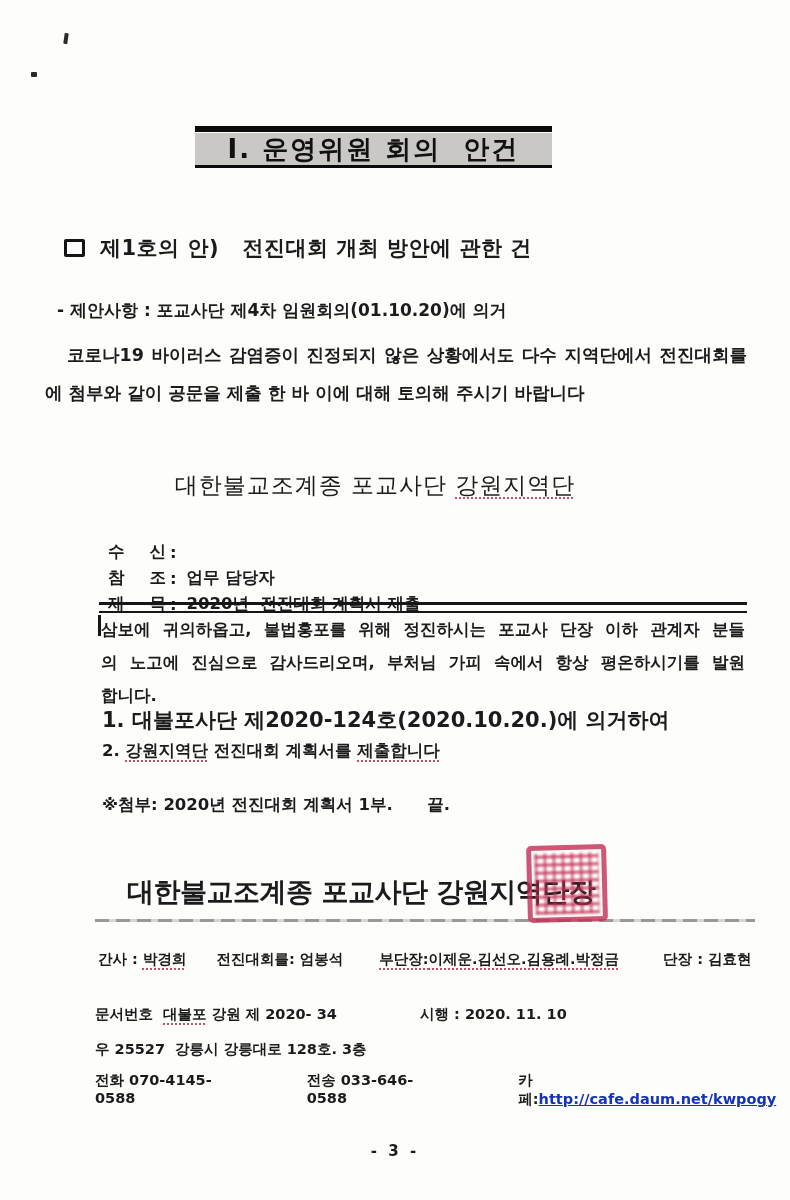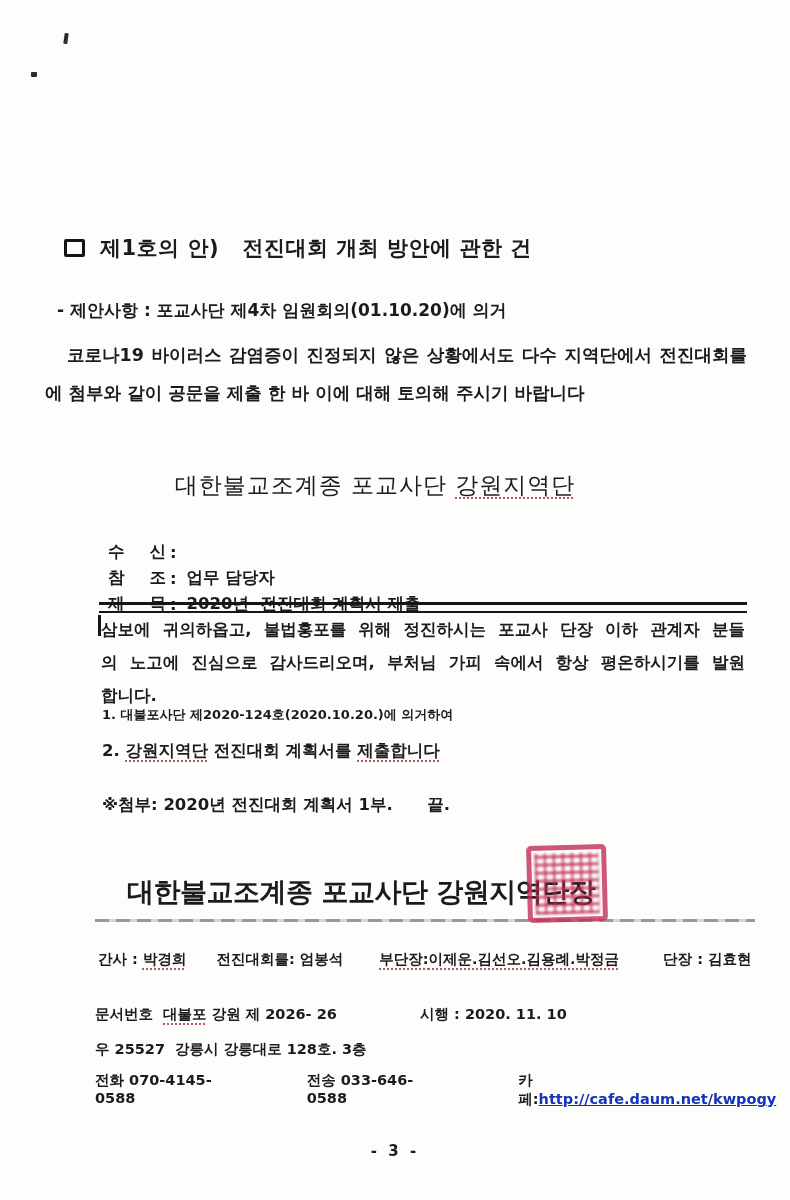--- a/index.html
+++ b/index.html
@@ -40,21 +40,21 @@
   .fl{width:58px;display:inline-flex;justify-content:space-between;}
   .fc{margin:0 10px 0 4px;}
 
   .rule-double{position:absolute;left:99px;top:602px;width:648px;height:6px;
     border-top:3px solid #161616;border-bottom:2px solid #161616;}
 
   .cursor-bar{position:absolute;left:98px;top:615px;width:3px;height:21px;background:#161616;}
   .greeting{position:absolute;left:101px;top:613px;width:644px;font-size:16.5px;font-weight:600;}
   .gline{line-height:33px;text-align:justify;}
 
-  .item1{position:absolute;left:102px;top:706px;font-size:13px;font-weight:600;}
+  .item1{position:absolute;left:102px;top:706px;font-size:21px;font-weight:600;}
   .item2{position:absolute;left:102px;top:740px;font-size:16.5px;font-weight:600;}
   .rdu{text-decoration:underline dotted #c0506a 2px;text-underline-offset:4px;}
 
   .attachment{position:absolute;left:102px;top:794px;font-size:16.5px;font-weight:600;}
 
   .sig-title{position:absolute;left:127px;top:874px;font-size:27px;font-weight:bold;letter-spacing:-0.5px;}
   .sig-rule{position:absolute;left:95px;top:919px;width:660px;height:3px;
     background:repeating-linear-gradient(90deg,rgba(72,72,62,.55) 0 14px,rgba(72,72,62,.22) 14px 21px);}
 
   .stamp{position:absolute;left:527px;top:845px;width:80px;height:77px;
@@ -84,20 +84,23 @@
     font-size:15px;font-weight:bold;letter-spacing:3px;}
 </style>
 </head>
 <body>
 
 <div class="page">
 
   <div class="speck1"></div>
   <div class="speck2"></div>
 
+  <div class="section-box">
+    <div class="section-inner t">Ⅰ. 운영위원 회의  안건</div>
+  </div>
 
   <div class="agenda">
     <span class="sq"></span>
     <span class="t">제1호의 안)   전진대회 개최 방안에 관한 건</span>
   </div>
 
   <div class="proposal-intro t">- 제안사항 : 포교사단 제4차 임원회의(01.10.20)에 의거</div>
 
   <div class="proposal-body">
     <div class="pline fill ind t">코로나19 바이러스 감염증이 진정되지 않은 상황에서도 다수 지역단에서 전진대회를</div>
@@ -158,21 +161,21 @@
   </div>
 
   <div class="officials">
     <span class="off-gap1"><span class="t">간사 : </span><span class="t rdu">박경희</span></span>
     <span class="off-gap2"><span class="t">전진대회를: </span><span class="t">엄봉석</span></span>
     <span class="off-gap3 rdu"><span class="t">부단장:</span><span class="t">이제운.김선오.김용례.박정금</span></span>
     <span><span class="t">단장 : </span><span class="t">김효현</span></span>
   </div>
 
   <div class="docrow-left">
-    <span class="t">문서번호  </span><span class="t rdu">대불포</span><span class="t"> 강원 제 2026- 26</span>
+    <span class="t">문서번호  </span><span class="t rdu">대불포</span><span class="t"> 강원 제 2020- 34</span>
   </div>
   <div class="docrow-right t">시행 : 2020. 11. 10</div>
 
   <div class="address t">우 25527  강릉시 강릉대로 128호. 3층</div>
 
   <div class="contact">
     <span class="c-gap1 t">전화 070-4145-0588</span>
     <span class="c-gap2 t">전송 033-646-0588</span>
     <span><span class="t">카페:</span><a class="cafe-link t">http://cafe.daum.net/kwpogy</a></span>
   </div>

